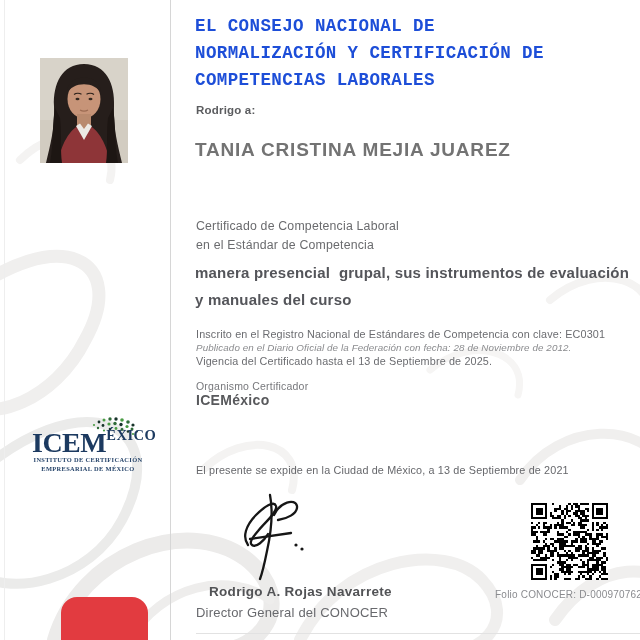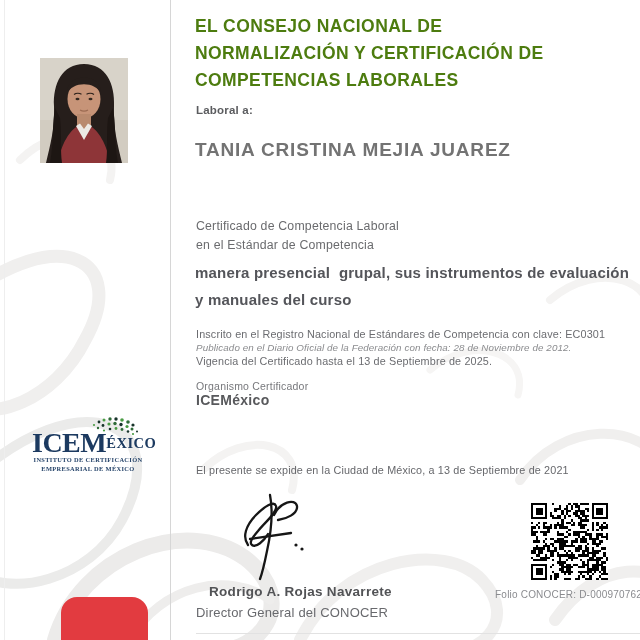--- a/index.html
+++ b/index.html
@@ -8,32 +8,32 @@
   svg{display:block;}
   .abs{position:absolute;}
   
   .watermark{left:0;top:0;pointer-events:none;}
   .edge-line{left:4px;top:0;width:1px;height:640px;background:#eeeeee;}
   .divider{left:170px;top:0;width:1px;height:640px;background:#d6d6d6;}
   .bottom-line{left:196px;top:633px;width:444px;height:1px;background:#e2e2e2;}
   
   .photo{left:40px;top:58px;width:88px;height:105px;}
   .logo{left:30px;top:417px;width:116px;height:60px;color:#1c3a60;}
-  .logo-row{position:absolute;left:2px;top:10px;display:flex;align-items:center;white-space:nowrap;}
+  .logo-row{position:absolute;left:2px;top:10px;display:flex;align-items:flex-start;white-space:nowrap;}
   .icem-big{font-family:"Liberation Serif",serif;font-weight:700;font-size:28px;letter-spacing:-.5px;}
   .icem-small{font-family:"Liberation Serif",serif;font-weight:700;font-size:14.5px;letter-spacing:.5px;}
   .logo-swoosh{position:absolute;left:56px;top:0px;}
   .logo-sub{position:absolute;left:0;width:116px;text-align:center;
             font-family:"Liberation Serif",serif;font-weight:700;font-size:6.4px;
             letter-spacing:.35px;color:#27456b;white-space:nowrap;}
   .logo-sub1{top:39px;} .logo-sub2{top:47.5px;}
   .red-block{left:61px;top:597px;width:87px;height:60px;background:#e23b40;border-radius:16px;}
   
   .title{left:195px;top:13px;width:400px;font-size:17.5px;line-height:27px;font-weight:700;
-         color:#4d7c0f;letter-spacing:.4px;}
+         color:#1d4ed8;letter-spacing:.4px;font-family:Liberation Mono, monospace;}
   .otorga{left:196px;top:104px;font-size:11.5px;font-weight:700;color:#5b5c5f;letter-spacing:.2px;}
   .name{left:195px;top:139px;font-size:19px;font-weight:700;color:#737373;letter-spacing:.8px;white-space:nowrap;}
   .certtype{left:196px;top:217px;font-size:12.3px;line-height:18.5px;color:#6a6b6e;letter-spacing:.2px;}
   .competency{left:195px;top:259px;width:436px;font-size:15px;line-height:27px;font-weight:700;
               color:#54555a;letter-spacing:.2px;}
   .competency div{white-space:pre-wrap;}
   .registry{left:196px;top:328px;font-size:10.8px;color:#6b6c70;letter-spacing:.15px;}
   .publication{left:196px;top:342px;font-size:9.8px;font-style:italic;color:#8a8b8e;letter-spacing:.1px;}
   .validity{left:196px;top:354.5px;font-size:10.8px;color:#6b6c70;letter-spacing:.15px;}
   .organismo{left:196px;top:380px;font-size:10.5px;color:#77787c;letter-spacing:.2px;}
@@ -124,21 +124,21 @@
   </div>
 
   <div class="abs red-block"></div>
 
   <div class="abs title">
     <div>EL CONSEJO NACIONAL DE</div>
     <div>NORMALIZACIÓN Y CERTIFICACIÓN DE</div>
     <div>COMPETENCIAS LABORALES</div>
   </div>
 
-  <div class="abs otorga">Laboral a:</div>
+  <div class="abs otorga">Rodrigo a:</div>
   <div class="abs name">TANIA CRISTINA MEJIA JUAREZ</div>
 
   <div class="abs certtype">
     <div>Certificado de Competencia Laboral</div>
     <div>en el Estándar de Competencia</div>
   </div>
 
   <div class="abs competency">
     <div>manera presencial  grupal, sus instrumentos de evaluación</div>
     <div>y manuales del curso</div>

